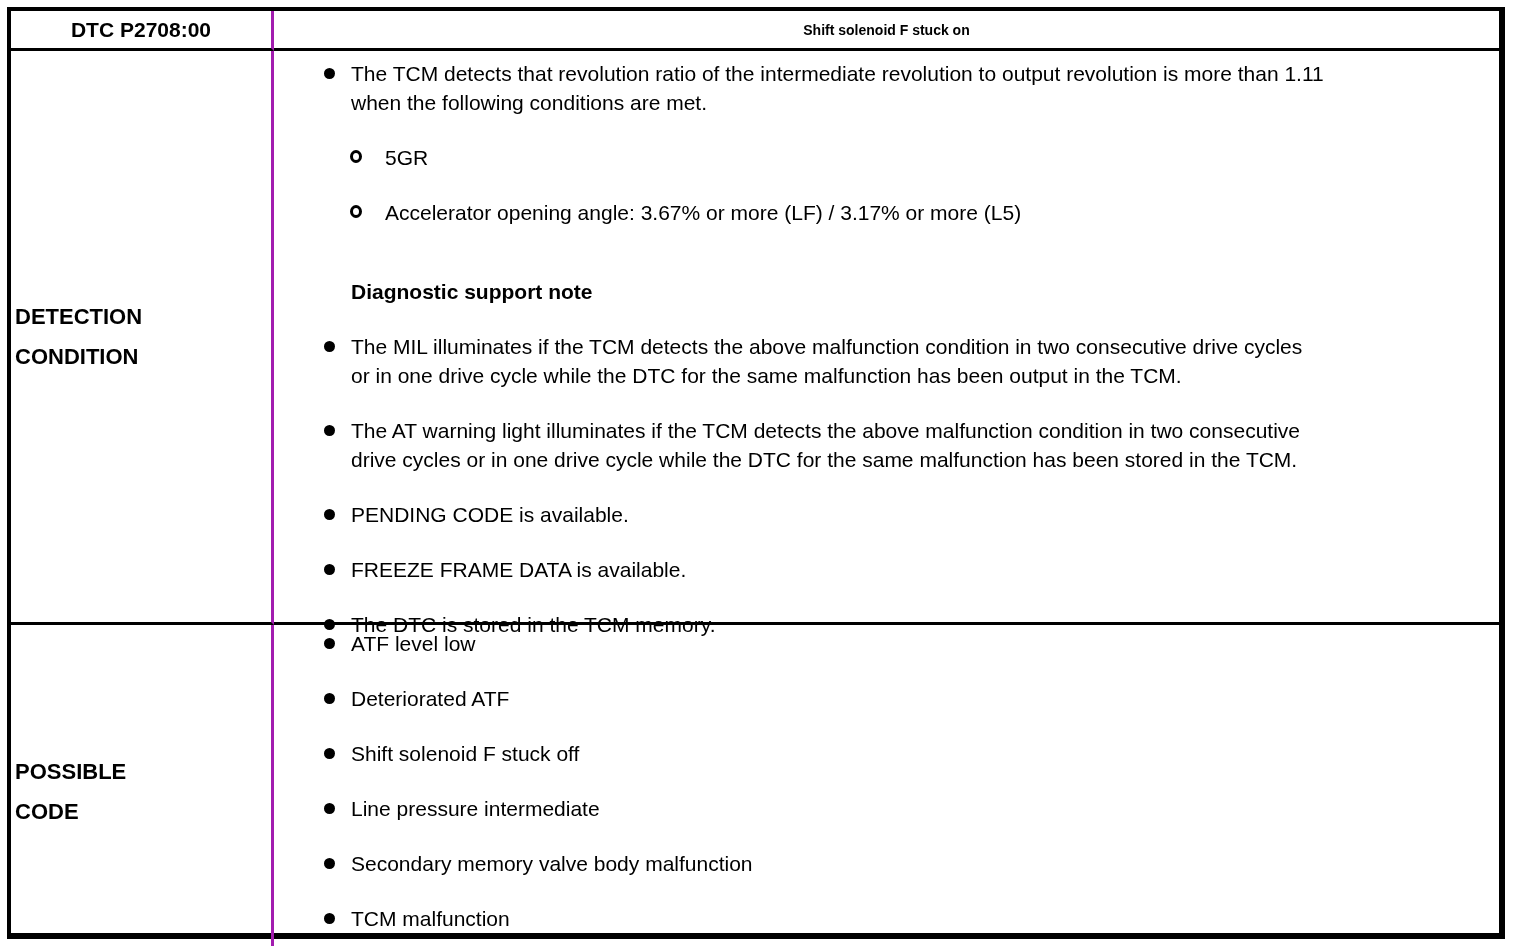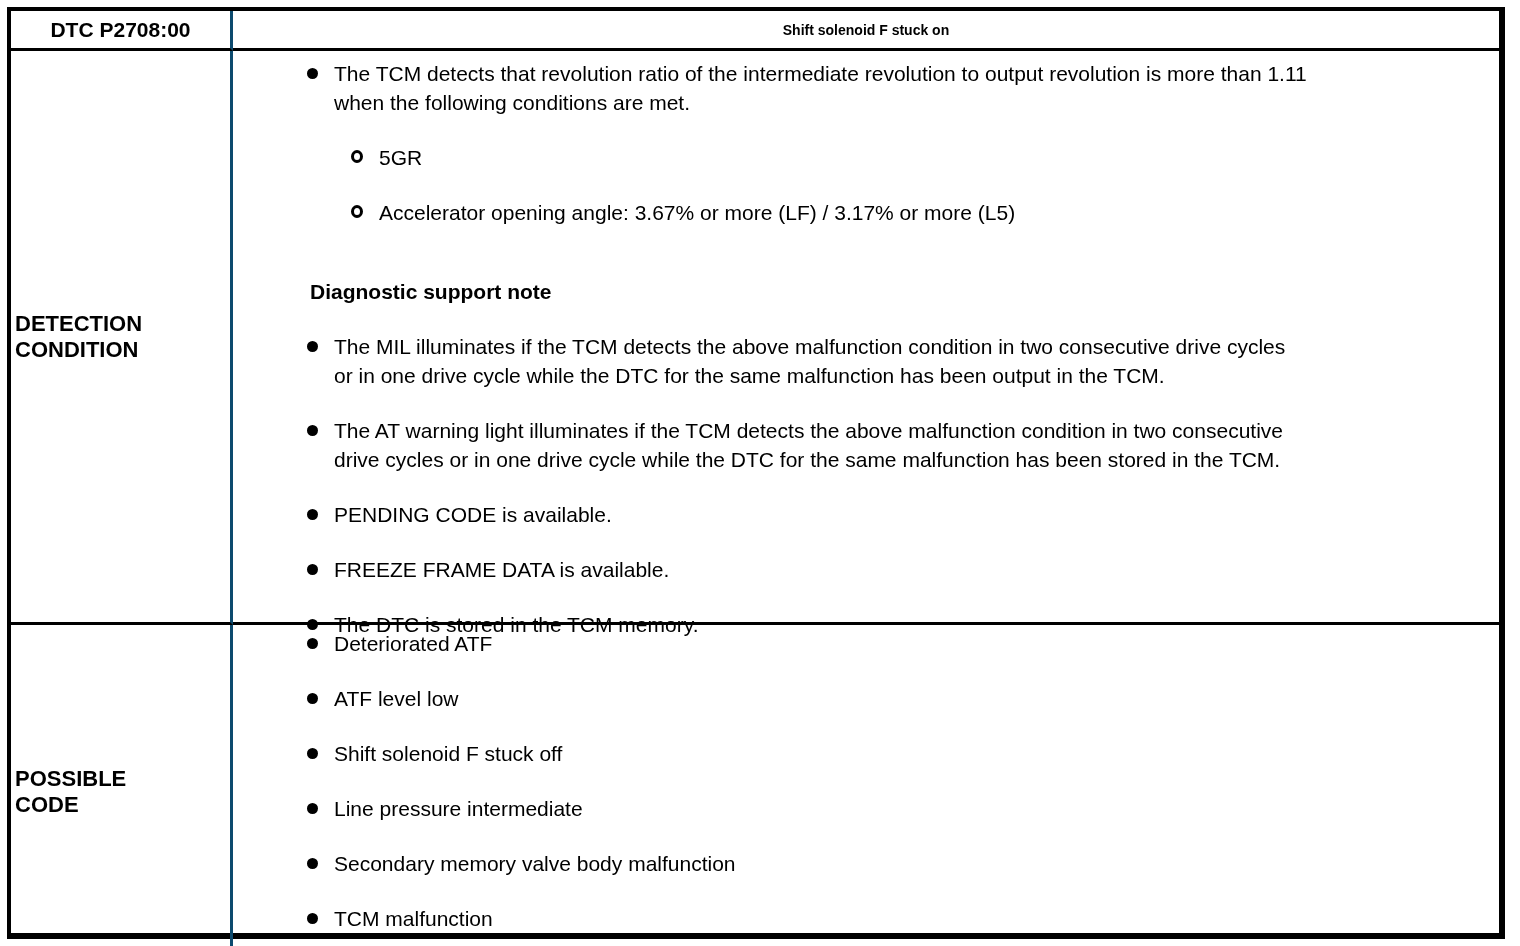--- a/index.html
+++ b/index.html
@@ -21,22 +21,22 @@
     display: flex; flex-direction: column;
     background: #ffffff;
   }
 
   .row { display: flex; flex-direction: row; width: 100%; }
   .header-row { height: 40px; flex: none; }
   .detection-row { height: 574px; flex: none; }
   .cause-row { flex: 1; }
 
   .left-cell {
-    width: 222px; flex: none;
-    border-right: 3px solid #0c4a6e;
+    width: 263px; flex: none;
+    border-right: 3px solid #a21caf;
     display: flex;
   }
   .right-cell { flex: 1; display: flex; flex-direction: column; }
 
   .header-row .left-cell,
   .header-row .right-cell {
     border-bottom: 3px solid #000;
     align-items: center; justify-content: center;
     flex-direction: row;
   }
@@ -44,34 +44,34 @@
   .detection-row .right-cell { border-bottom: 3px solid #000; }
 
   .header-text {
     font-weight: bold; font-size: 21px; line-height: 24px;
     text-align: center; white-space: pre-line;
   }
   .title-text { font-size: 14px; }
 
   .label-cell { align-items: center; }
   .row-label {
-    font-weight: bold; font-size: 22px; line-height: 26px;
+    font-weight: bold; font-size: 22px; line-height: 40px;
     padding-left: 4px; white-space: pre-line;
   }
 
   .content-cell.detection { padding-top: 8px; }
   .content-cell.cause { padding-top: 4px; }
 
   .item {
     display: flex; align-items: flex-start;
     margin-bottom: 26px;
     font-size: 21px; line-height: 29px;
   }
-  .item.bullet { padding-left: 50px; margin-left: 24px; }
-  .item.sub { padding-left: 118px; }
+  .item.bullet { padding-left: 50px; }
+  .item.sub { padding-left: 76px; gap: 7px; }
   .item.note { padding-left: 77px; }
 
   .dot {
     width: 11px; height: 11px; flex: none;
     background: #000; border-radius: 50%;
     margin-top: 9px; margin-right: 16px;
   }
   .circle {
     width: 12px; height: 13px; flex: none;
     border: 3px solid #000; border-radius: 50%;
@@ -144,25 +144,25 @@
     </div>
 
     <div class="row cause-row">
       <div class="left-cell label-cell">
         <span class="row-label">POSSIBLE
 CODE</span>
       </div>
       <div class="right-cell content-cell cause">
         <div class="item bullet">
           <span class="dot"></span>
-          <span class="txt">Deteriorated ATF</span>
+          <span class="txt">ATF level low</span>
         </div>
         <div class="item bullet">
           <span class="dot"></span>
-          <span class="txt">ATF level low</span>
+          <span class="txt">Deteriorated ATF</span>
         </div>
         <div class="item bullet">
           <span class="dot"></span>
           <span class="txt">Shift solenoid F stuck off</span>
         </div>
         <div class="item bullet">
           <span class="dot"></span>
           <span class="txt">Line pressure intermediate</span>
         </div>
         <div class="item bullet">

